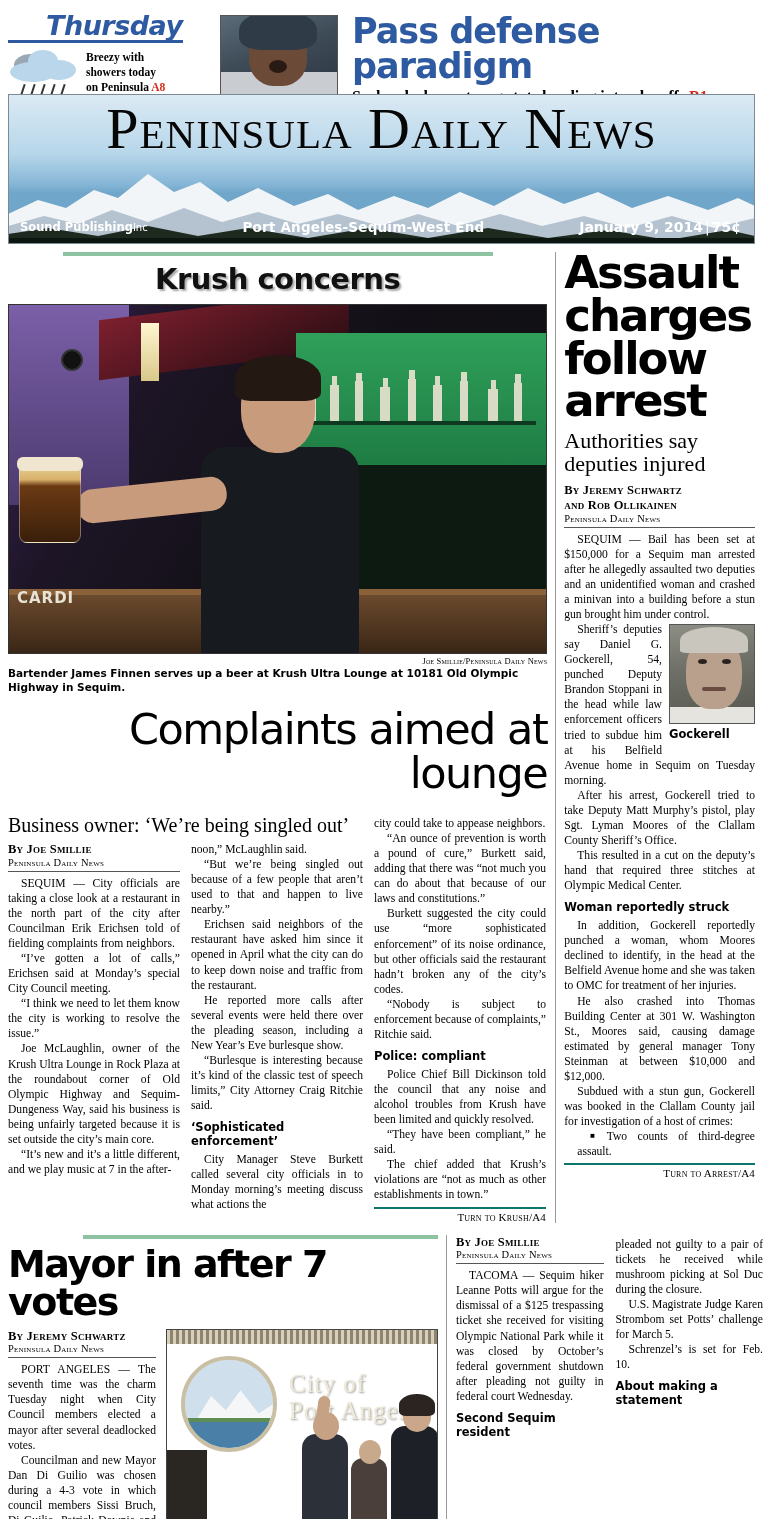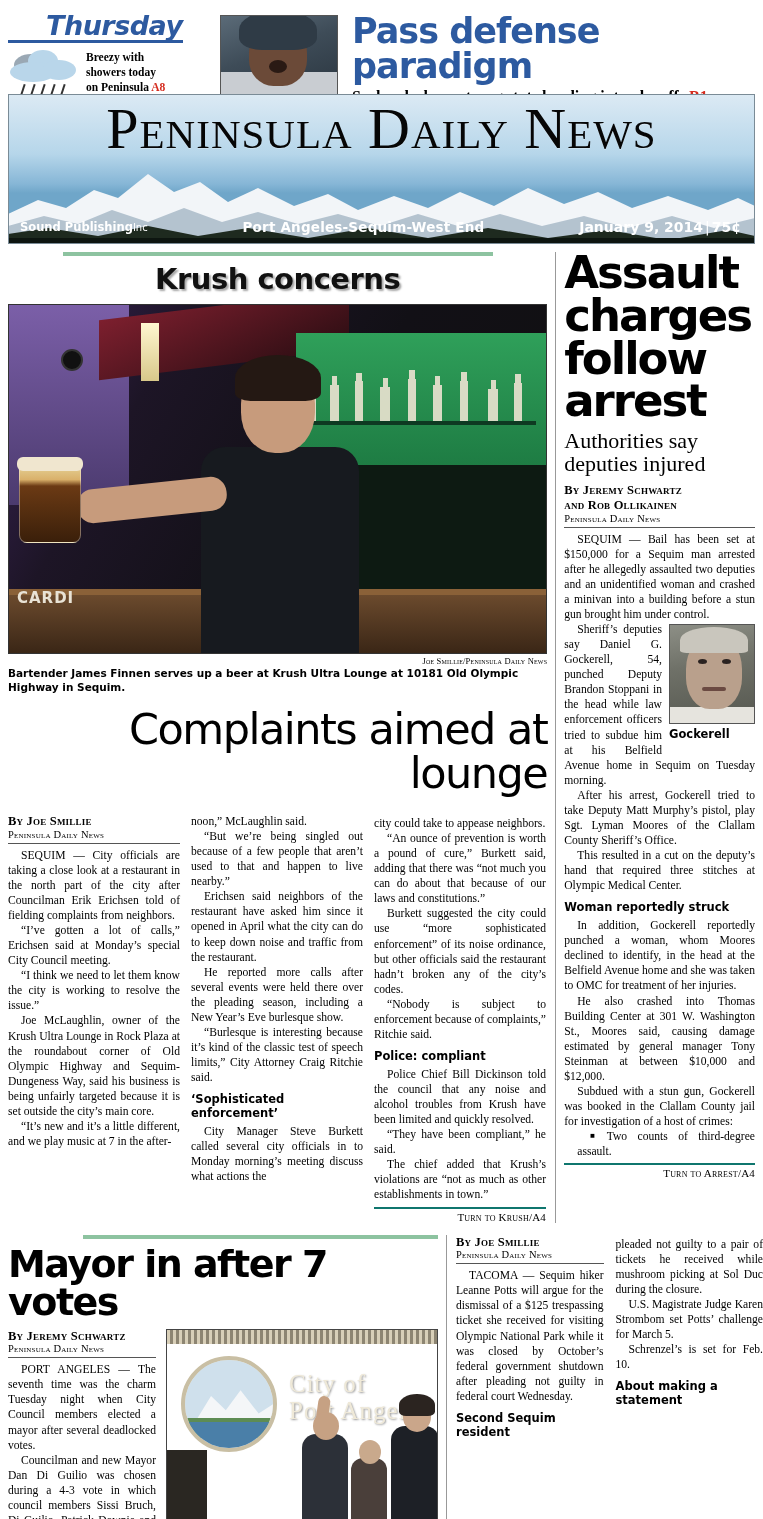--- a/index.html
+++ b/index.html
@@ -422,20 +422,21 @@
         </div>
       </div>
 
       <div class="photocredit">Joe Smillie/Peninsula Daily News</div>
       <div class="photocaption">Bartender James Finnen serves up a beer at Krush Ultra Lounge at 10181 Old Olympic Highway in Sequim.</div>
 
       <div class="headline-main">Complaints aimed at lounge</div>
 
       <div class="storycols">
         <div style="width:355px;">
+          <div class="deck">Business owner: ‘We’re being singled out’</div>
           <div class="storycols">
             <div class="scol">
               <div class="byline">By Joe Smillie</div>
               <div class="byline-org">Peninsula Daily News</div>
               <div class="hr-thin"></div>
               <div class="body">
                 <p>SEQUIM — City officials are taking a close look at a restaurant in the north part of the city after Councilman Erik Erichsen told of fielding complaints from neighbors.</p>
                 <p>“I’ve gotten a lot of calls,” Erichsen said at Monday’s special City Council meeting.</p>
                 <p>“I think we need to let them know the city is working to resolve the issue.”</p>
                 <p>Joe McLaughlin, owner of the Krush Ultra Lounge in Rock Plaza at the roundabout corner of Old Olympic Highway and Sequim-Dungeness Way, said his business is being unfairly targeted because it is set outside the city’s main core.</p>

